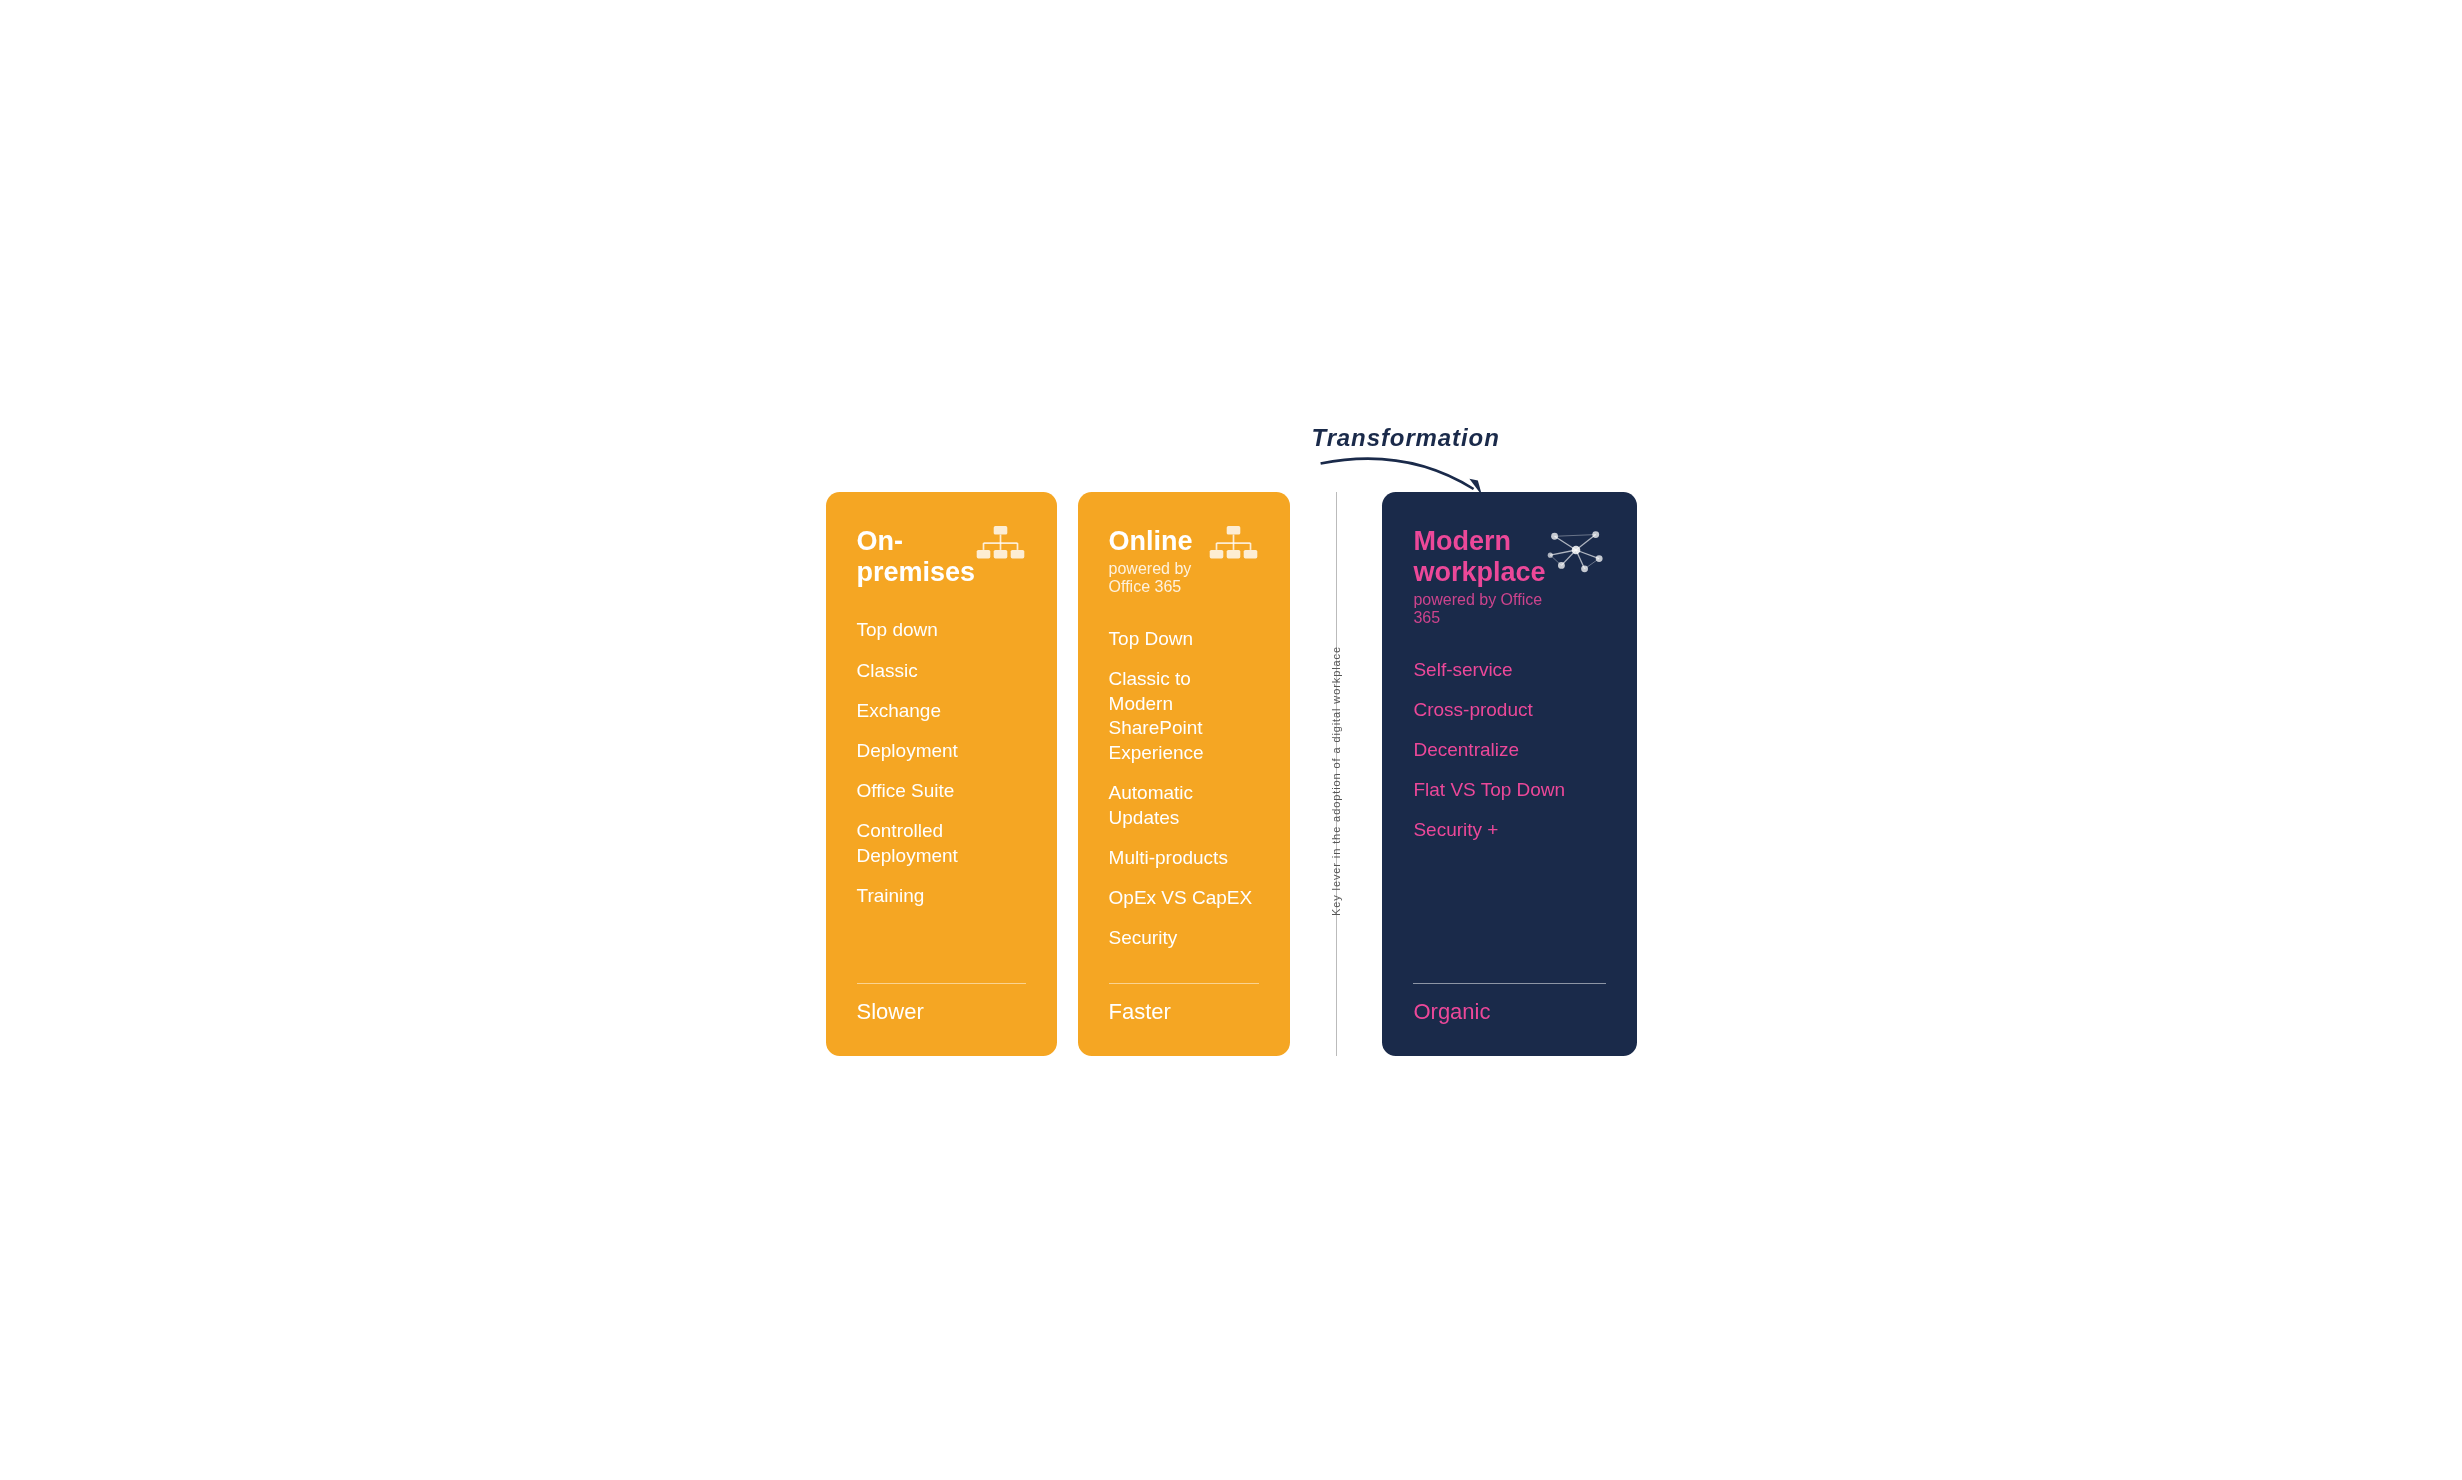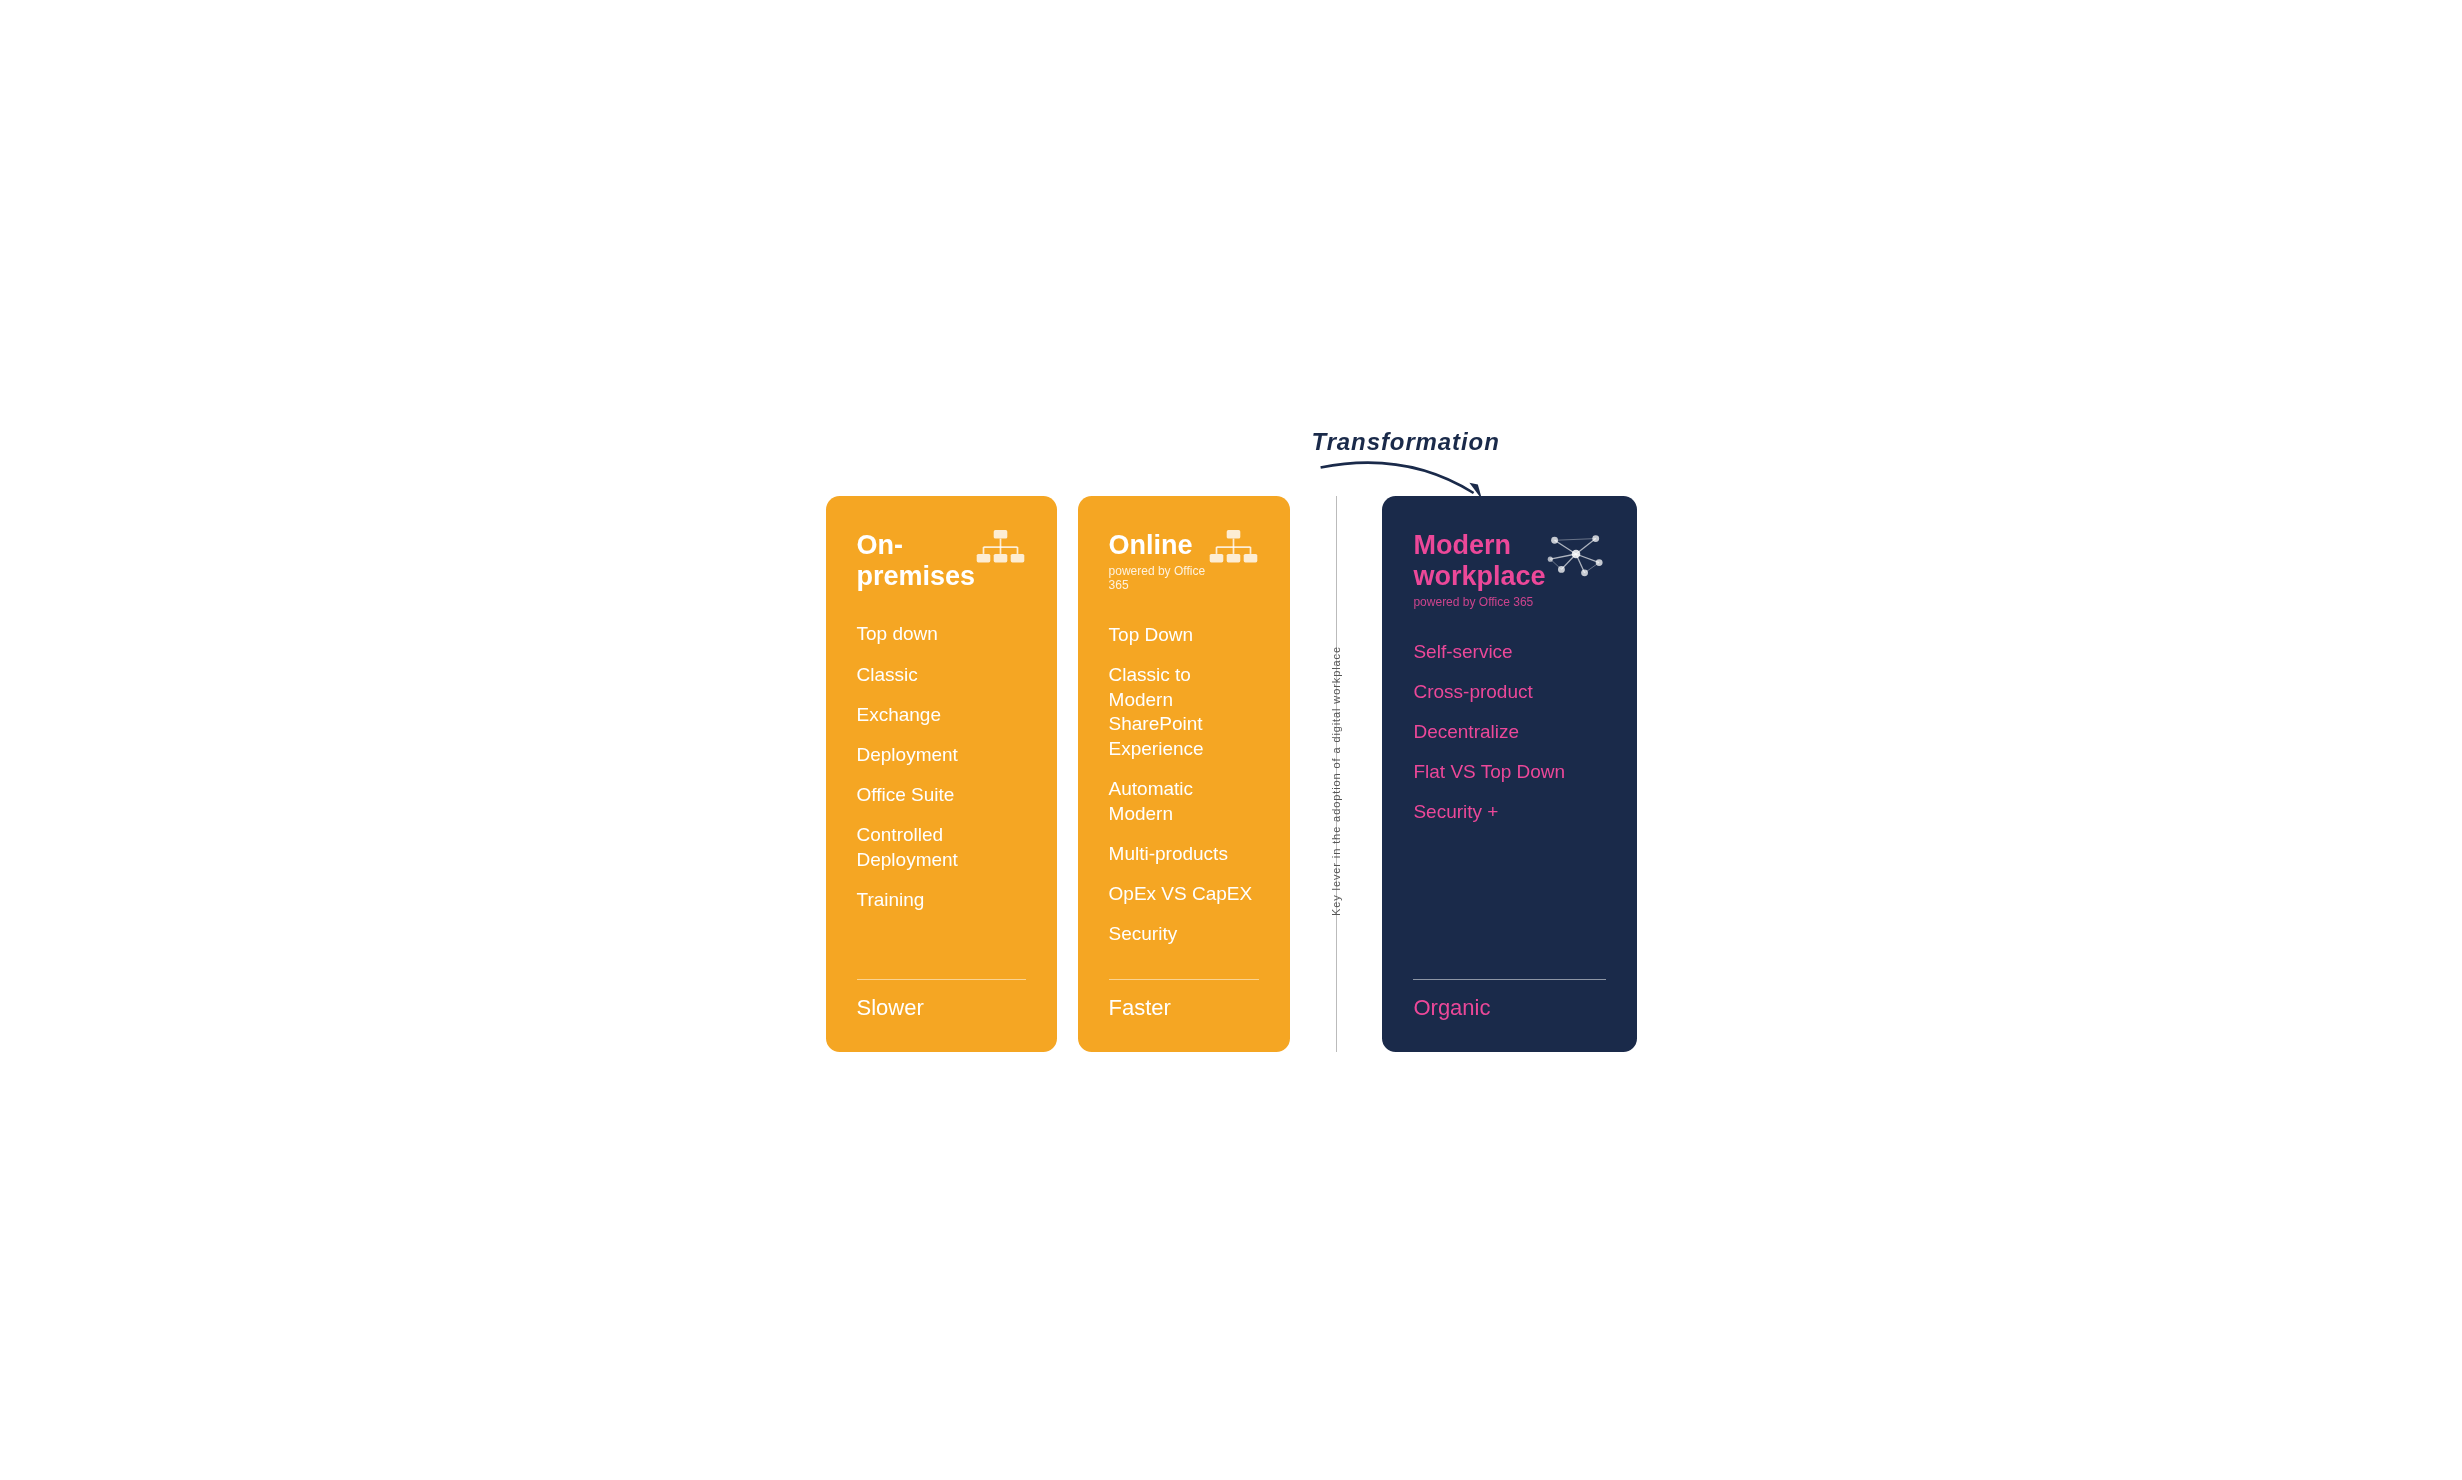--- a/index.html
+++ b/index.html
@@ -104,21 +104,21 @@
       margin-bottom: 6.8px;
     }
 
     .card-title {
       font-size: 27px;
       font-weight: 800;
       line-height: 1.15;
     }
 
     .card-subtitle {
-      font-size: 12px;
+      font-size: 16px;
       font-weight: 400;
       opacity: 0.85;
       margin-top: 3.4px;
     }
 
     
     .card-list {
       list-style: none;
       margin-top: 24px;
       flex: 1;
@@ -234,21 +234,21 @@
             <line x1="30" y1="20" x2="30" y2="28" stroke="white" stroke-width="2" opacity="0.8"></line>
             <rect x="22" y="28" width="16" height="10" rx="2" fill="white" opacity="0.8"></rect>
             <line x1="50" y1="20" x2="50" y2="28" stroke="white" stroke-width="2" opacity="0.8"></line>
             <rect x="42" y="28" width="16" height="10" rx="2" fill="white" opacity="0.8"></rect>
           </svg>
         </div>
       </div>
       <ul class="card-list">
         <li>Top Down</li>
         <li class="two-line">Classic to Modern SharePoint Experience</li>
-        <li>Automatic Modern</li>
+        <li>Automatic Updates</li>
         <li>Multi-products</li>
         <li>OpEx VS CapEX</li>
         <li>Security</li>
       </ul>
       <hr class="card-footer-divider">
       <div class="card-footer">Faster</div>
     </div>
 
     <div class="divider-section">
       <div style="width:1.7px; background:#bbb; flex:1; min-height:427px;"></div>

